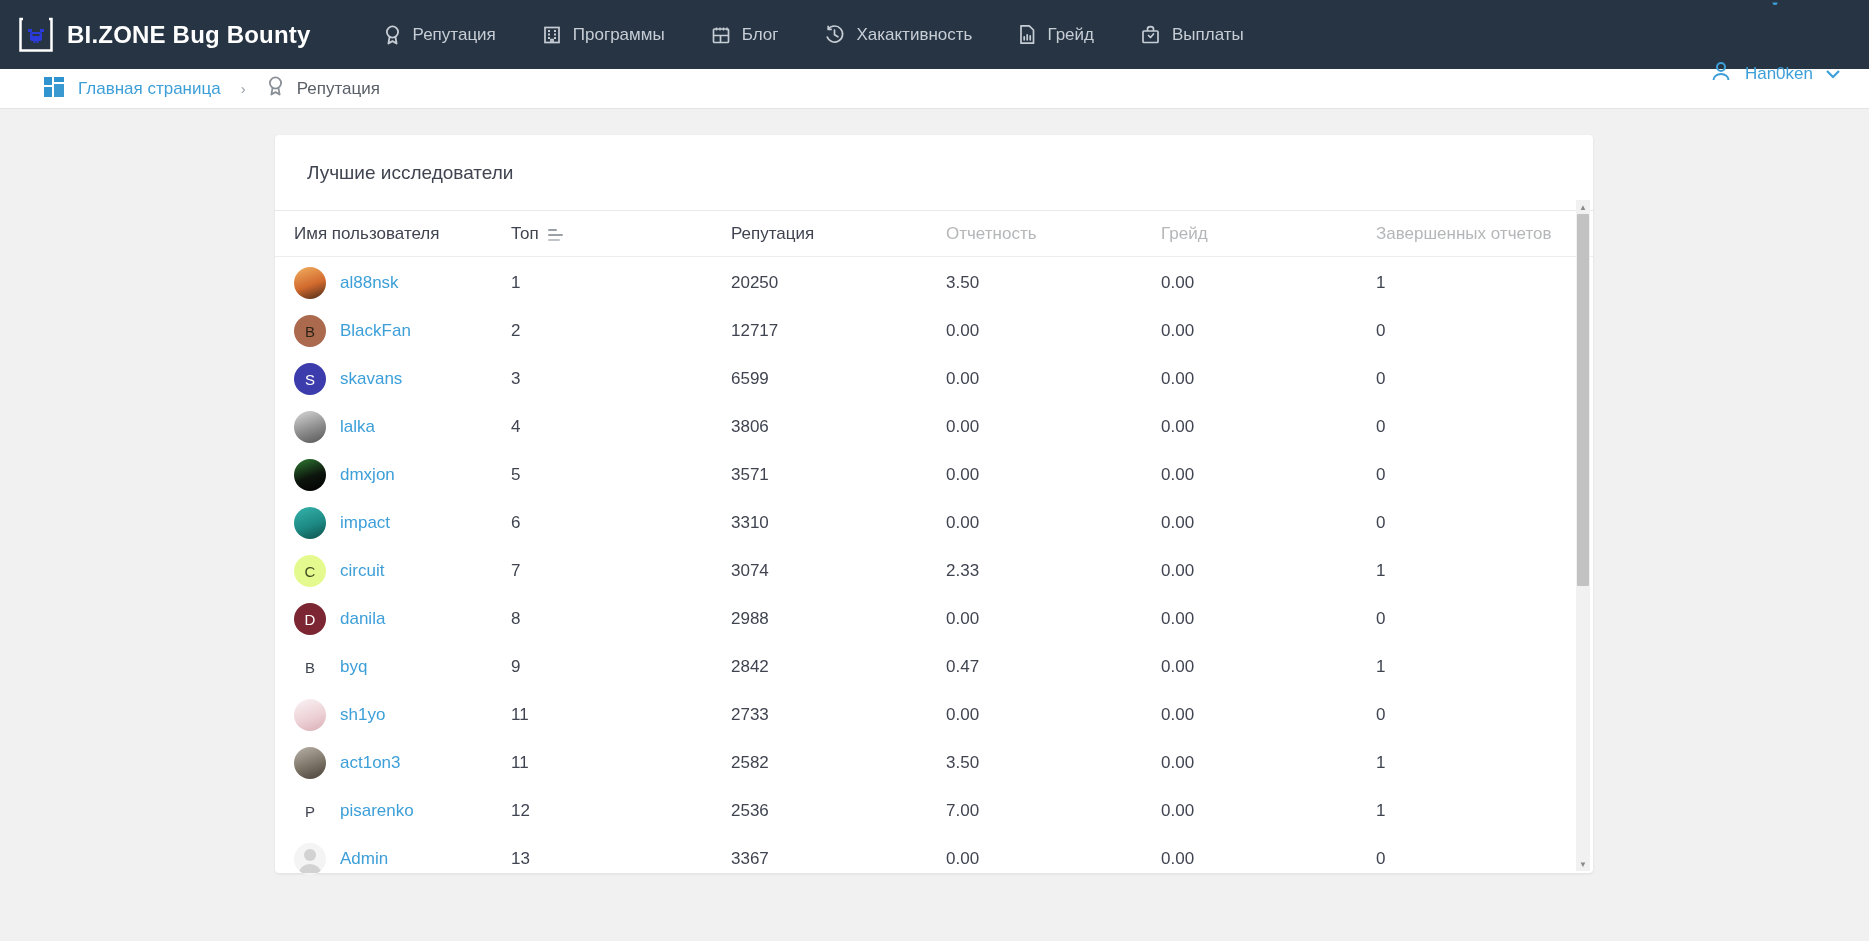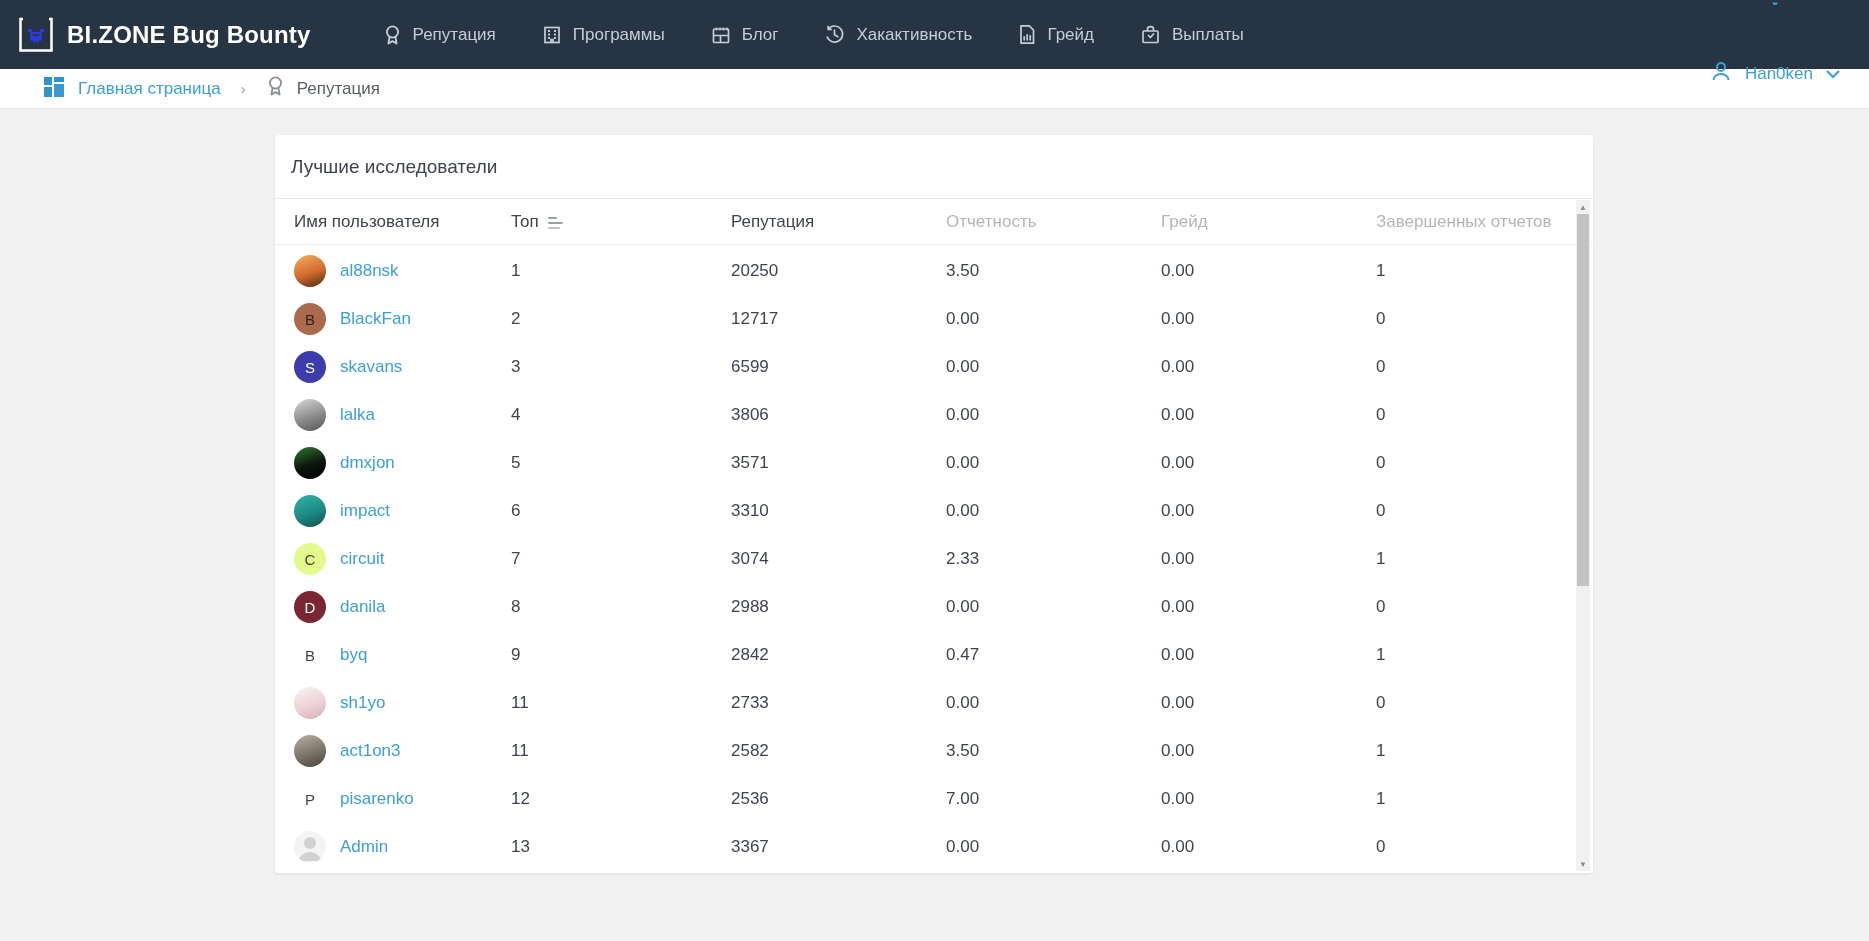--- a/index.html
+++ b/index.html
@@ -23,21 +23,21 @@
   .breadcrumb-bar { height:40px; background:#ffffff; border-bottom:1px solid #e4e4e4;
     display:flex; align-items:center; padding:0 44px; gap:14px; }
   .crumb-link { color:#3d9fd8; font-size:17px; text-decoration:none; cursor:pointer; }
   .crumb-sep { color:#9aa0a6; font-size:15px; margin:0 6px; }
   .crumb-current { color:#5a6068; font-size:17px; display:flex; align-items:center; gap:12px; }
 
   
   .main { padding:26px 0 0 0; display:flex; justify-content:center; }
   .card { width:1318px; height:738px; background:#ffffff; border-radius:4px;
     box-shadow:0 1px 3px rgba(0,0,0,0.08); position:relative; margin-left:-1px; }
-  .card-title-band { height:64px; display:flex; align-items:center; padding-left:16px;
+  .card-title-band { height:76px; display:flex; align-items:center; padding-left:32px;
     border-bottom:1px solid #e9e9e9; }
   .card-title { font-size:19px; color:#3f4450; font-weight:500; }
 
   .thead, .trow { display:grid; grid-template-columns:217px 220px 215px 215px 215px 1fr;
     align-items:center; padding-left:19px; }
   .thead { height:46px; border-bottom:1px solid #ededed; }
   .th { font-size:17px; color:#3f4450; display:flex; align-items:center; gap:9px; }
   .th.muted { color:#b4b6b8; }
   .sort-icon { display:inline-flex; flex-direction:column; gap:3px; margin-top:2px; }
   .sort-icon i { display:block; height:2px; background:#9aa0a6; border-radius:1px; }

